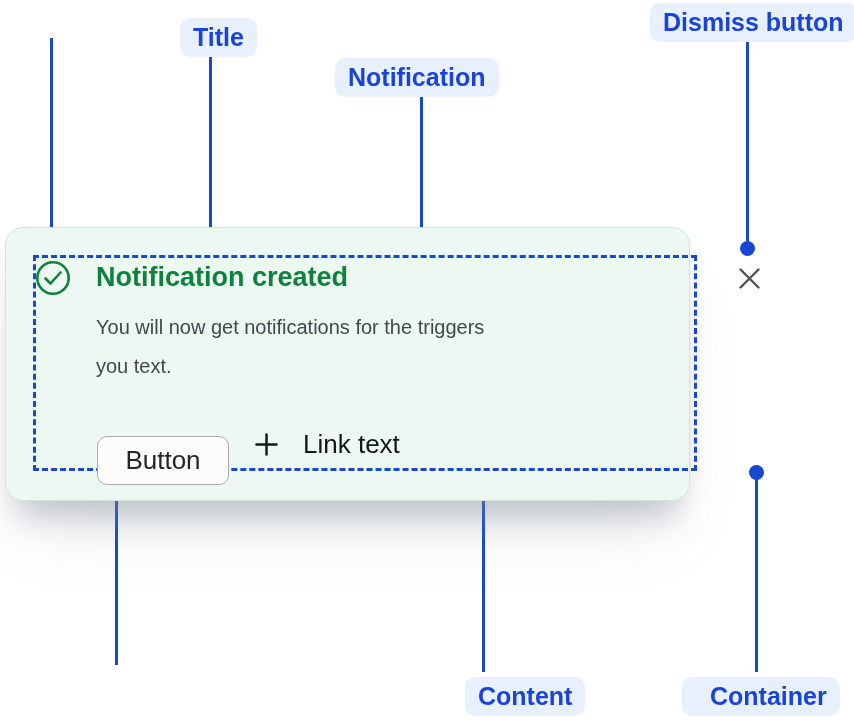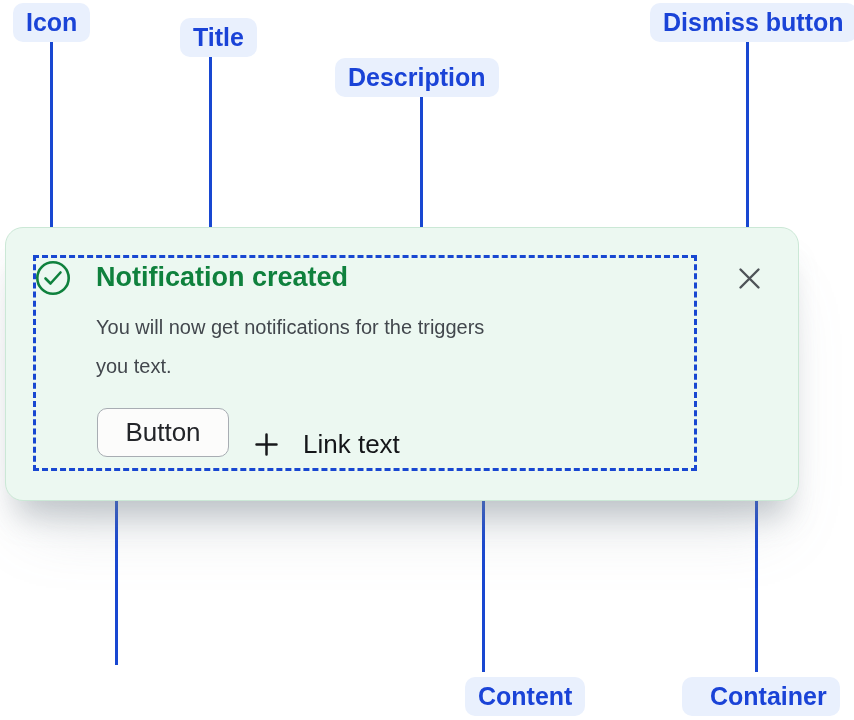--- a/index.html
+++ b/index.html
@@ -40,21 +40,21 @@
     height: 15px;
     border-radius: 50%;
     background: #1847D1;
   }
 
   
   .card {
     position: absolute;
     left: 5px;
     top: 227px;
-    width: 794px;
+    width: 685px;
     height: 274px;
     background: #ECF8F1;
     border: 1.5px solid #CBE8D6;
     border-radius: 18px;
     box-shadow: 0 26px 30px -12px rgba(125,135,145,0.40),
                 0 46px 62px -24px rgba(125,135,145,0.22);
   }
 
   .content-outline {
     position: absolute;
@@ -84,21 +84,21 @@
     font-size: 20px;
     font-weight: 400;
     color: #42474D;
     line-height: 39px;
     white-space: nowrap;
   }
 
   .action-button {
     position: absolute;
     left: 91px;
-    top: 180px;
+    top: 208px;
     width: 132px;
     height: 49px;
     background: #FCFCFB;
     border: 1.5px solid #A8ADB3;
     border-radius: 10px;
     color: #232529;
     font-family: "Liberation Sans", "DejaVu Sans", sans-serif;
     font-size: 26px;
     font-weight: 400;
     cursor: pointer;
@@ -151,23 +151,22 @@
   <div class="conn-line" style="left:755px; top:472px; height:200px;"></div>
 
   <div class="conn-dot" style="left:44px;  top:238px;"></div>
   <div class="conn-dot" style="left:203px; top:256px;"></div>
   <div class="conn-dot" style="left:414px; top:296px;"></div>
   <div class="conn-dot" style="left:740px; top:241px;"></div>
   <div class="conn-dot" style="left:109px; top:460px;"></div>
   <div class="conn-dot" style="left:476px; top:464px;"></div>
   <div class="conn-dot" style="left:749px; top:465px;"></div>
 
-  <div class="anno-label" style="left:13px;  top:3px;">Icon</div>
   <div class="anno-label" style="left:180px; top:18px;">Title</div>
-  <div class="anno-label" style="left:335px; top:58px;">Description</div>
+  <div class="anno-label" style="left:335px; top:58px;">Notification</div>
   <div class="anno-label" style="left:650px; top:3px;">Dismiss button</div>
   <div class="anno-label" style="left:434px; top:677px;margin-left:31px;">Content</div>
   <div class="anno-label" style="left:682px; top:677px;padding-left:28px;">Container</div>
 
   <div class="card">
 
     <div class="content-outline"></div>
 
     <span class="check-icon">
       <svg width="38" height="38" viewBox="0 0 38 38">

